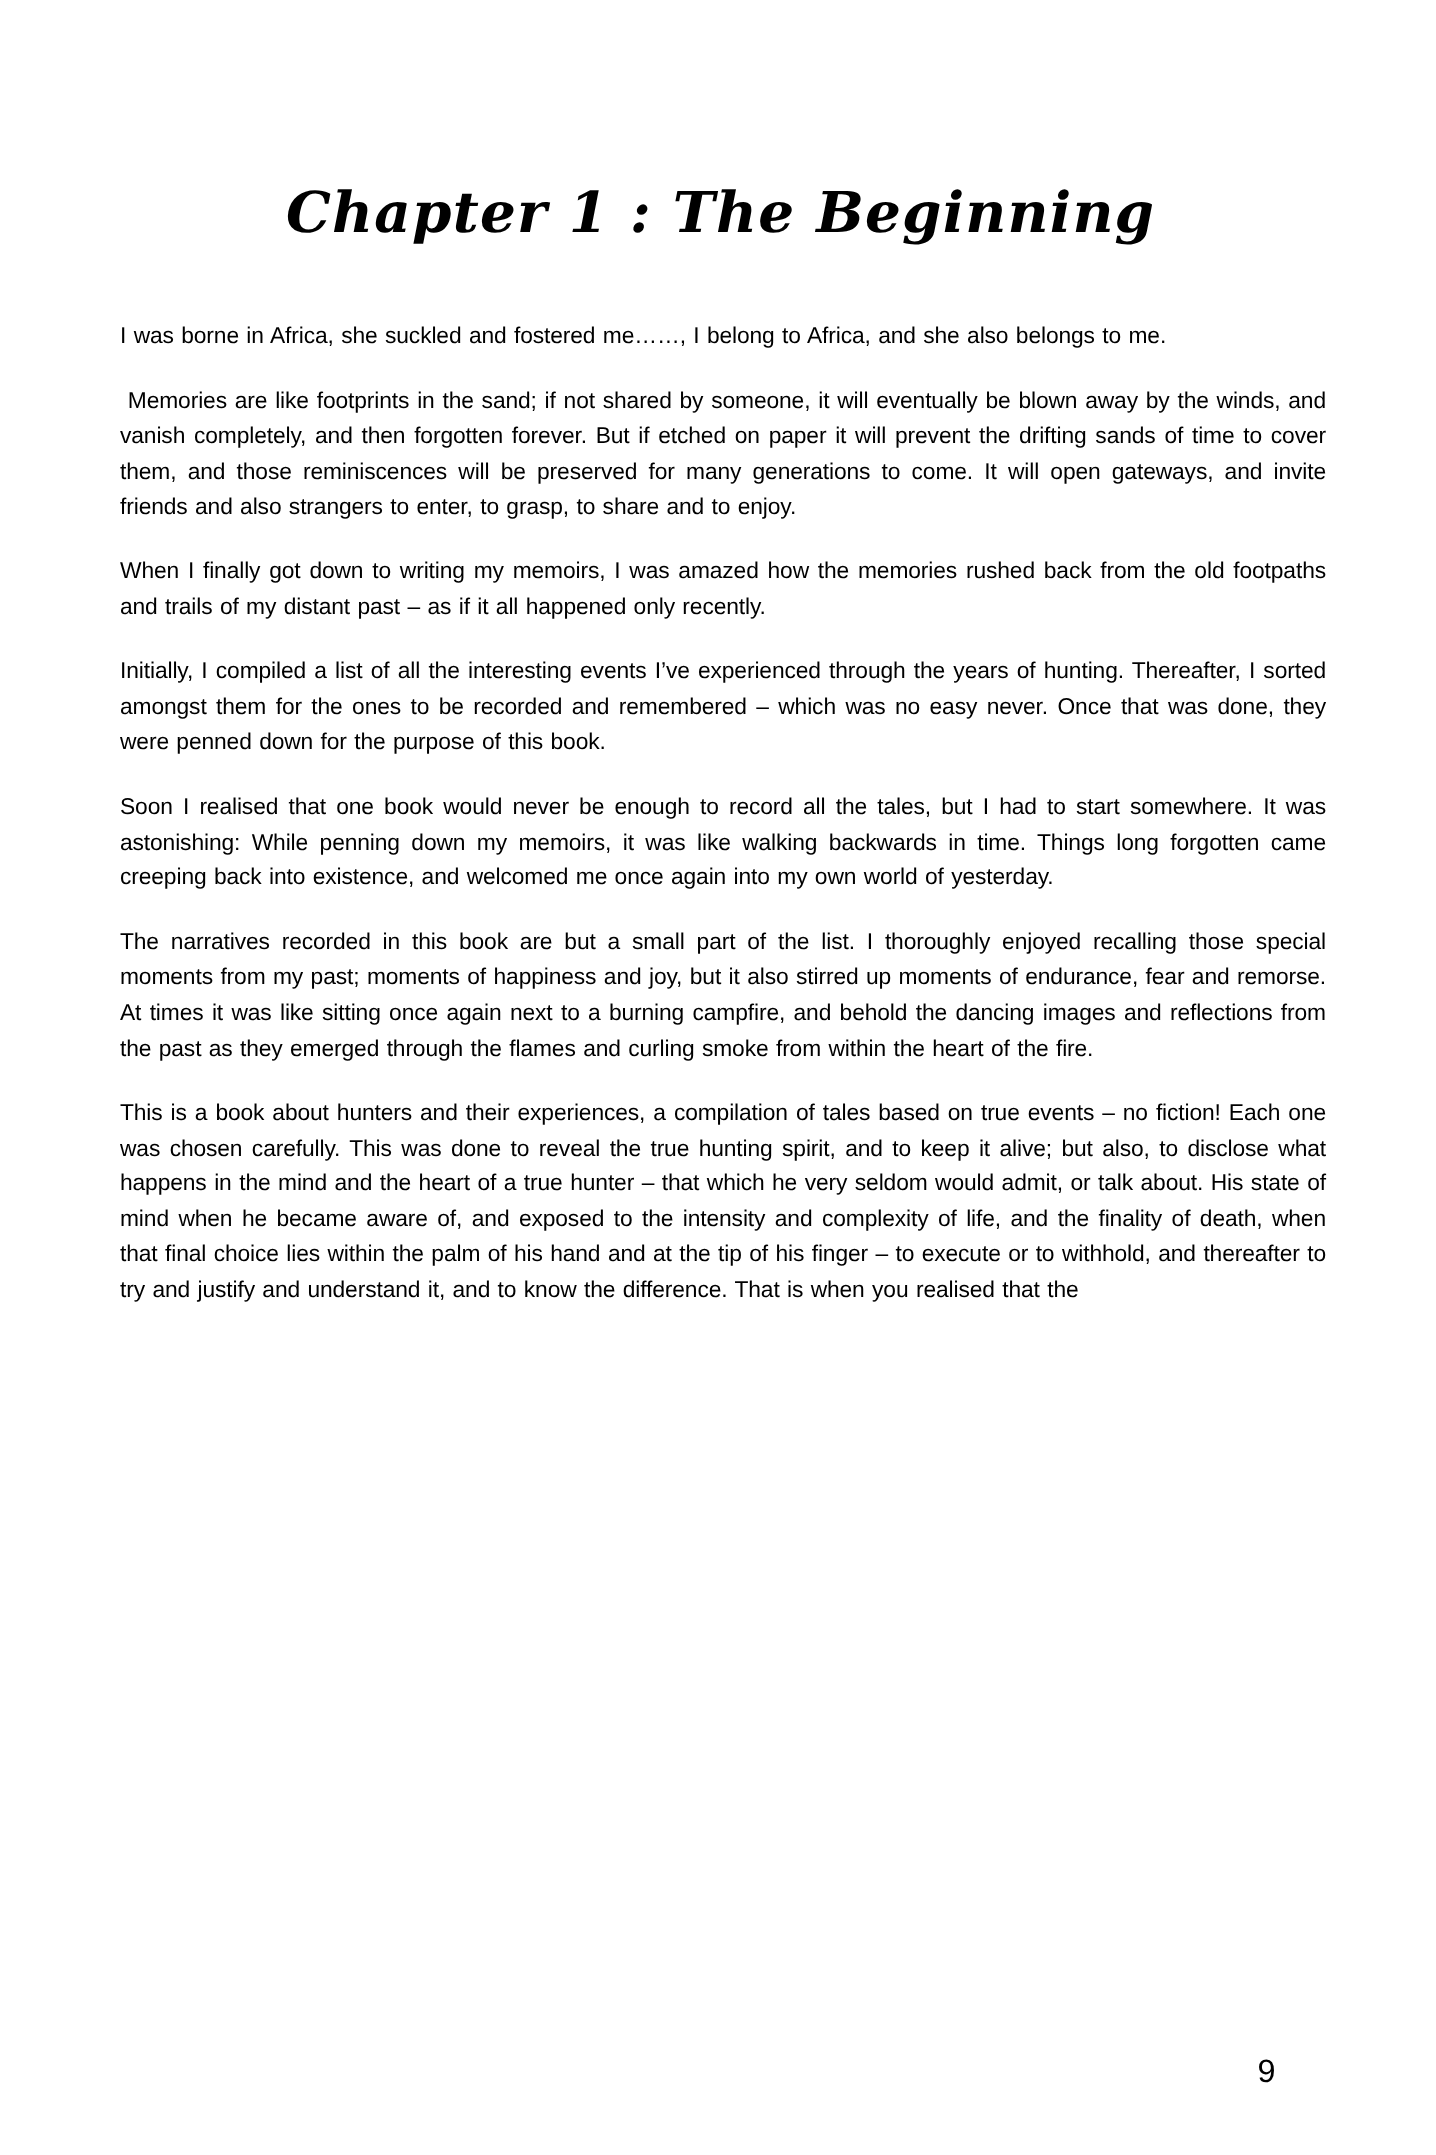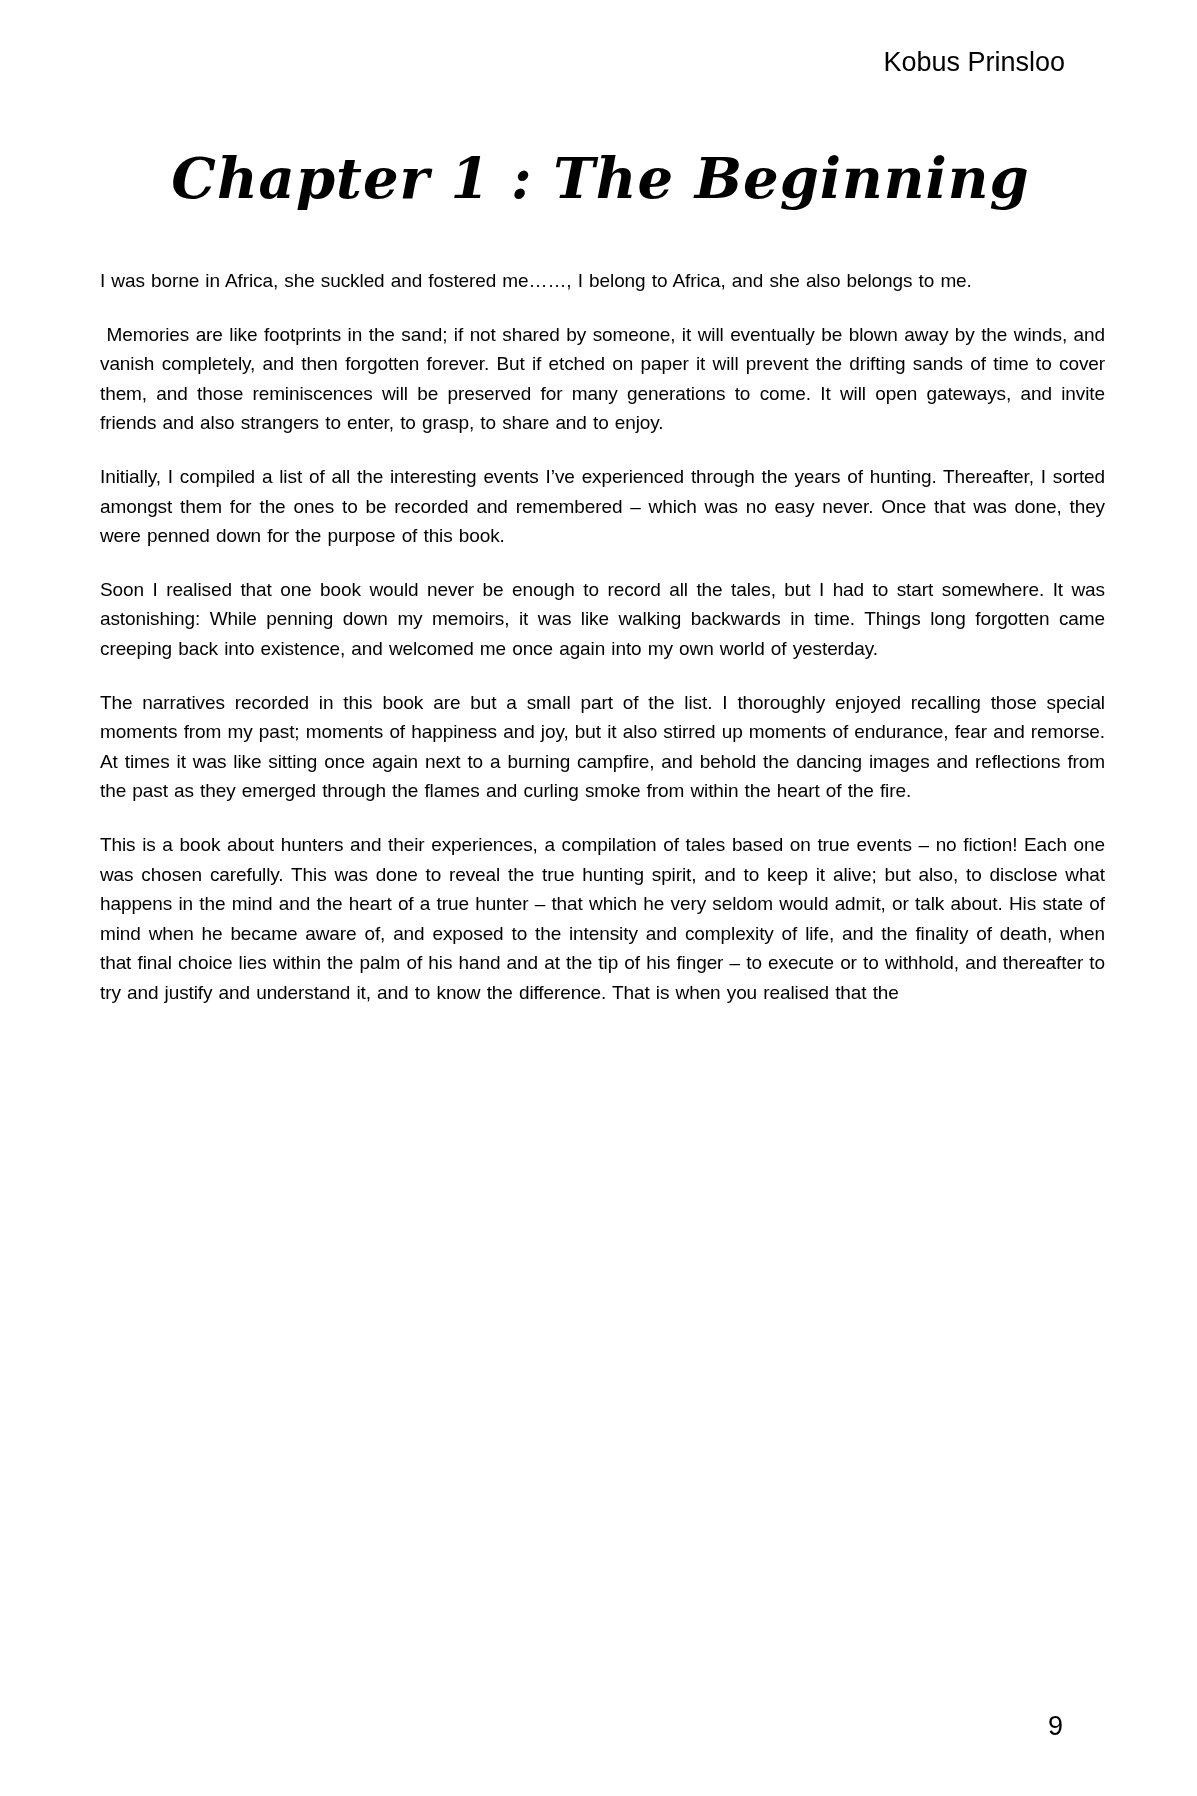--- a/index.html
+++ b/index.html
@@ -28,21 +28,21 @@
   }
   .chapter-title {
     position: absolute;
     top: 148px;
     left: 96px;
     width: 1009px;
     text-align: center;
     font-family: "DejaVu Serif", serif;
     font-style: italic;
     font-weight: 600;
-    font-size: 56px;
+    font-size: 47px;
     line-height: 60px;
     letter-spacing: 1px;
     color: #000000;
   }
   .content {
     position: absolute;
     top: 266px;
     left: 100px;
     width: 1005px;
   }
@@ -64,27 +64,27 @@
     font-size: 27px;
     line-height: 32px;
     color: #000000;
   }
 </style>
 </head>
 <body>
 
 <div class="page">
 
-  <div class="running-header">Kobus Prinsloo</div>
 
   <div class="chapter-title">Chapter 1 : The Beginning</div>
 
   <div class="content">
     <p>I was borne in Africa, she suckled and fostered me……, I belong to Africa, and she also belongs to me.</p>
     <p>&nbsp;Memories are like footprints in the sand; if not shared by someone, it will eventually be blown away by the winds, and vanish completely, and then forgotten forever. But if etched on paper it will prevent the drifting sands of time to cover them, and those reminiscences will be preserved for many generations to come. It will open gateways, and invite friends and also strangers to enter, to grasp, to share and to enjoy.</p>
+    <p>When I finally got down to writing my memoirs, I was amazed how the memories rushed back from the old footpaths and trails of my distant past – as if it all happened only recently.</p>
     <p>Initially, I compiled a list of all the interesting events I’ve experienced through the years of hunting. Thereafter, I sorted amongst them for the ones to be recorded and remembered – which was no easy never. Once that was done, they were penned down for the purpose of this book.</p>
     <p>Soon I realised that one book would never be enough to record all the tales, but I had to start somewhere. It was astonishing: While penning down my memoirs, it was like walking backwards in time. Things long forgotten came creeping back into existence, and welcomed me once again into my own world of yesterday.</p>
     <p>The narratives recorded in this book are but a small part of the list. I thoroughly enjoyed recalling those special moments from my past; moments of happiness and joy, but it also stirred up moments of endurance, fear and remorse. At times it was like sitting once again next to a burning campfire, and behold the dancing images and reflections from the past as they emerged through the flames and curling smoke from within the heart of the fire.</p>
     <p>This is a book about hunters and their experiences, a compilation of tales based on true events – no fiction! Each one was chosen carefully. This was done to reveal the true hunting spirit, and to keep it alive; but also, to disclose what happens in the mind and the heart of a true hunter – that which he very seldom would admit, or talk about. His state of mind when he became aware of, and exposed to the intensity and complexity of life, and the finality of death, when that final choice lies within the palm of his hand and at the tip of his finger – to execute or to withhold, and thereafter to try and justify and understand it, and to know the difference. That is when you realised that the</p>
   </div>
 
   <div class="page-number">9</div>
 
 </div>
 

